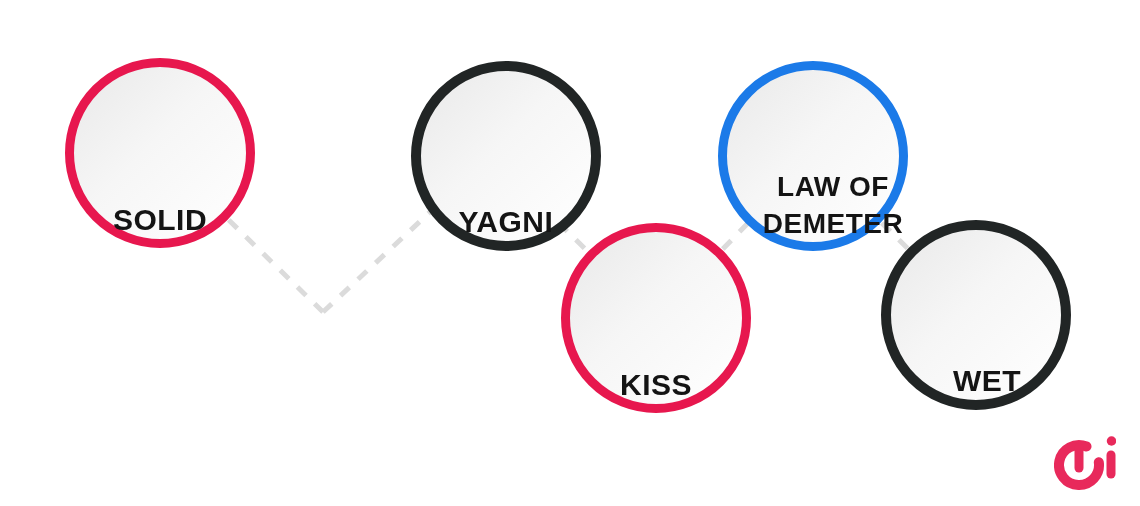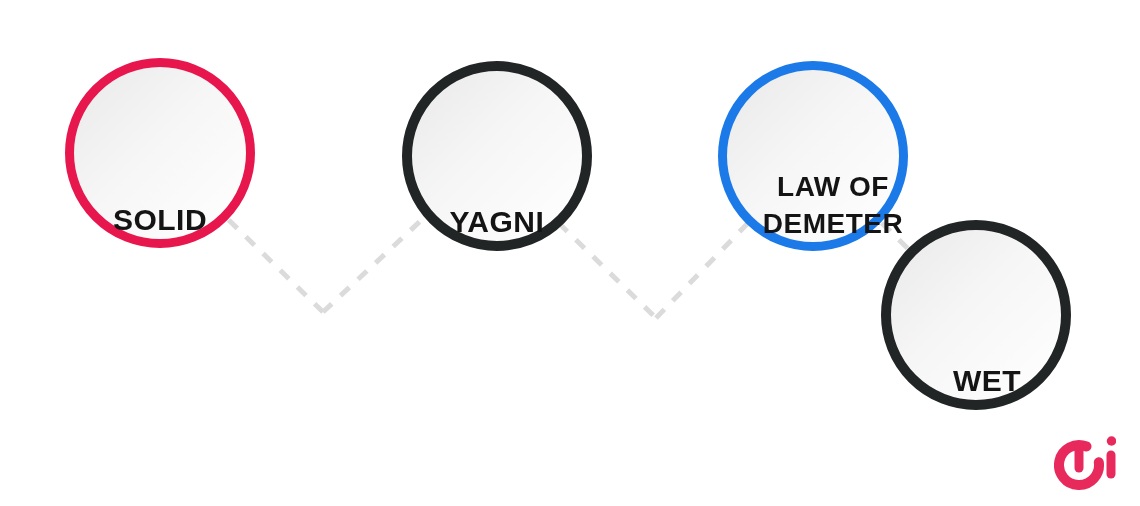--- a/index.html
+++ b/index.html
@@ -49,21 +49,21 @@
     user-select:none;
   }
   .node.two-line .node-label{
     font-size:28px;
     max-width:170px;
     padding-left:40px;
   }
   
   .n0{left:65px;top:58px;}
   .n1{left:228px;top:217px;}
-  .n2{left:402px;top:61px;}
+  .n2{left:411px;top:61px;}
   .n3{left:561px;top:223px;}
   .n4{left:718px;top:61px;}
   .n5{left:881px;top:220px;}
   .logo{
     position:absolute;
     right:24px;
     bottom:14px;
     width:62px;
     height:58px;
     z-index:2;
@@ -84,20 +84,23 @@
 
   <div class="node n0" style="border-color: rgb(231, 23, 78);">
     <span class="node-label" style="color: rgb(20, 20, 20);">SOLID</span>
   </div>
 
 
   <div class="node n2 thick" style="border-color: rgb(33, 37, 37);">
     <span class="node-label" style="color: rgb(20, 20, 20);">YAGNI</span>
   </div>
 
+  <div class="node n3" style="border-color: rgb(231, 23, 78);">
+    <span class="node-label" style="color: rgb(20, 20, 20);">KISS</span>
+  </div>
 
   <div class="node n4 two-line" style="border-color: rgb(27, 122, 232);">
     <span class="node-label" style="color: rgb(20, 20, 20);">LAW OF DEMETER</span>
   </div>
 
   <div class="node n5 thick" style="border-color: rgb(33, 37, 37);">
     <span class="node-label" style="color: rgb(20, 20, 20); margin-left: 22px;">WET</span>
   </div>
 
   <svg class="logo" viewBox="0 0 62 58" aria-hidden="true">

